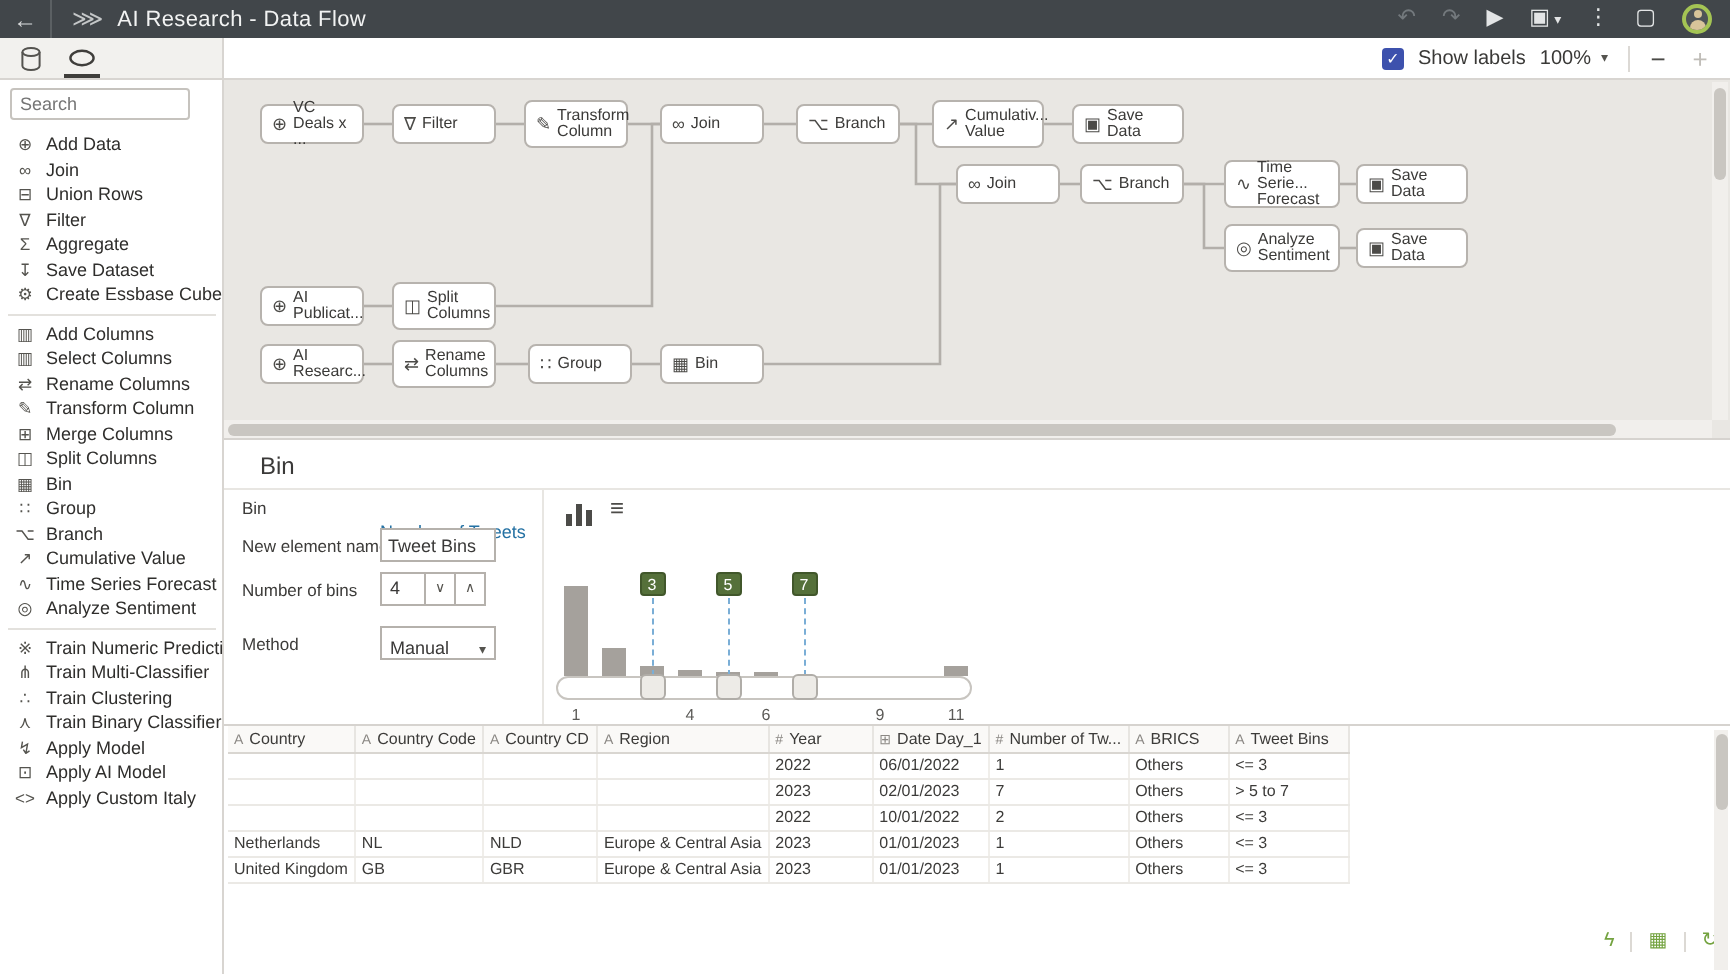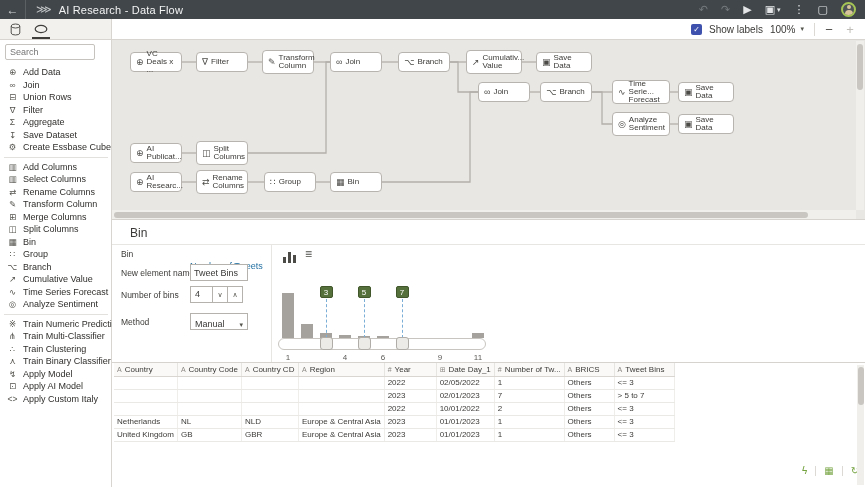--- a/index.html
+++ b/index.html
@@ -360,21 +360,21 @@
             <th><span class="tic">A</span><span>Tweet Bins</span></th>
           </tr>
         </thead>
         <tbody>
           <tr>
             <td></td>
             <td></td>
             <td></td>
             <td></td>
             <td>2022</td>
-            <td>02/05/2022</td>
+            <td>06/01/2022</td>
             <td>1</td>
             <td>Others</td>
             <td>&lt;= 3</td>
           </tr>
           <tr>
             <td></td>
             <td></td>
             <td></td>
             <td></td>
             <td>2023</td>

